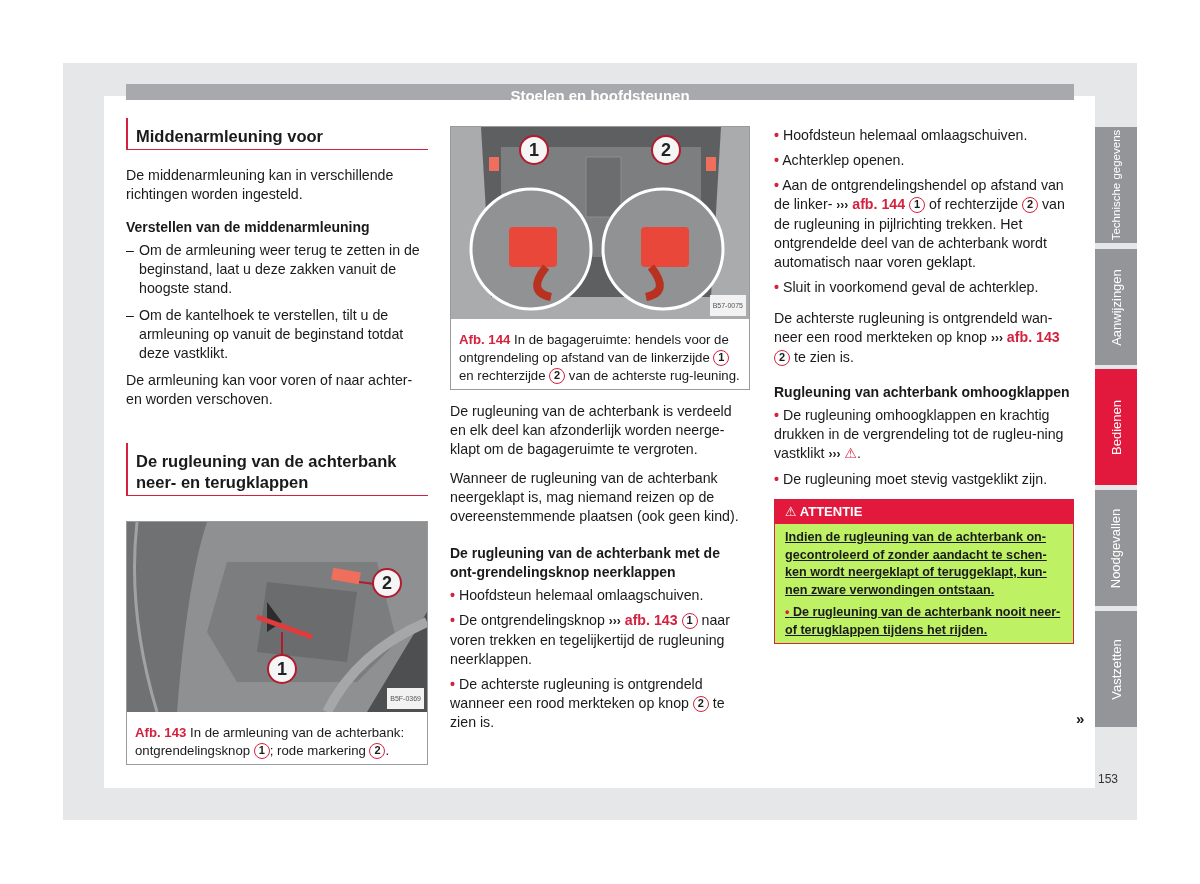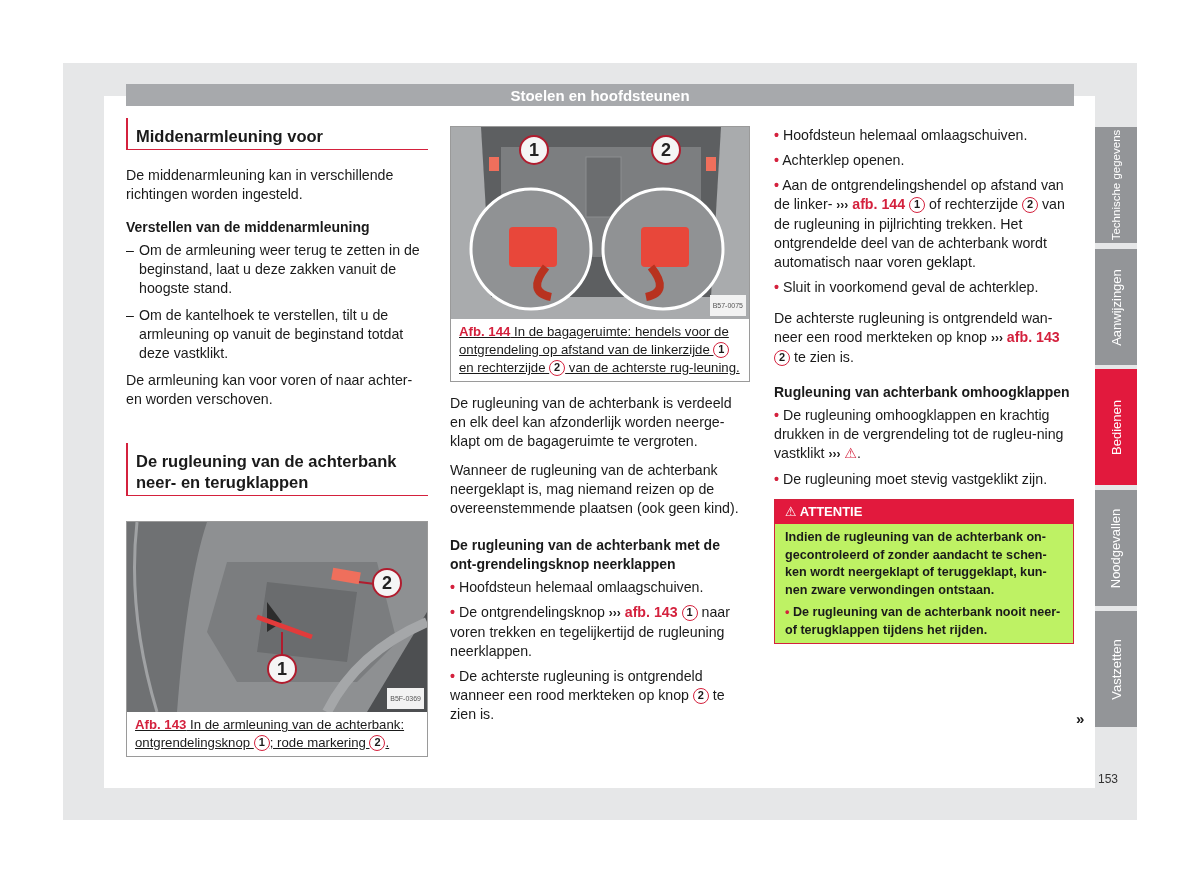--- a/index.html
+++ b/index.html
@@ -2,21 +2,21 @@
 <html><head>
 <meta charset="utf-8">
 <style>
   * { box-sizing: border-box; margin: 0; padding: 0; }
   html, body { width: 1200px; height: 884px; background: #ffffff; overflow: hidden; }
   body { position: relative; font-family: "Liberation Sans", "DejaVu Sans", sans-serif; color: #1a1a1a; }
 
   .frame { position: absolute; left: 63px; top: 63px; width: 1074px; height: 757px; background: #e6e7e8; }
   .page { position: absolute; left: 104px; top: 96px; width: 991px; height: 692px; background: #ffffff; }
 
-  .header-bar { position: absolute; left: 126px; top: 84px; width: 948px; height: 22px; background: #a7a9ac;
+  .header-bar { position: absolute; left: 126px; top: 84px; width: 948px; height: 16px; background: #a7a9ac;
     color: #ffffff; font-weight: bold; font-size: 15px; text-align: center; line-height: 23px; }
 
   .col { position: absolute; top: 118px; font-size: 14.2px; line-height: 19px; }
   .col1 { left: 126px; width: 302px; }
   .col2 { left: 450px; width: 300px; }
   .col3 { left: 774px; width: 300px; }
 
   .section-title { border-left: 2px solid #d4213d; border-bottom: 1px solid #d4213d; padding: 8px 0 2px 8px;
     font-weight: bold; font-size: 16.5px; line-height: 21px; color: #1a1a1a; }
   p { margin-bottom: 10px; }
@@ -27,30 +27,30 @@
   .dot { color: #d4213d; font-weight: bold; }
   .ref { color: #d4213d; font-weight: bold; }
   .arr { font-weight: bold; font-size: 12px; }
   .num { display: inline-block; width: 16px; height: 16px; border: 1.5px solid #d4213d; border-radius: 50%;
     font-size: 11px; line-height: 13px; text-align: center; font-weight: bold; color: #1a1a1a; vertical-align: 1px; }
 
   .figure { border: 1px solid #9a9a9a; background: #ffffff; }
   .fig-img { position: relative; background: #8d8f91; overflow: hidden; }
   .fig-code { position: absolute; right: 3px; bottom: 3px; background: #f2f2f2; color: #555; font-size: 7px;
     padding: 1px 3px; font-family: "Liberation Sans", sans-serif; }
-  .fig-caption { padding: 4px 8px 4px 8px; font-size: 13.2px; line-height: 18px; text-decoration: underline; }
+  .fig-caption { padding: 12px 8px 4px 8px; font-size: 13.2px; line-height: 18px; }
   .fig-caption .afb { color: #d4213d; font-weight: bold; }
 
   .callout { position: absolute; width: 30px; height: 30px; border-radius: 50%; border: 2px solid #b01c2e;
     background: #f5f5f5; font-weight: bold; font-size: 18px; line-height: 26px; text-align: center; color: #222; }
 
   .warn-box { border: 1px solid #d4213d; background: #bef264; margin-top: 10px; }
   .warn-head { background: #e2193d; color: #ffffff; font-weight: bold; font-size: 13px; padding: 4px 10px; line-height: 16px; }
   .warn-body { padding: 5px 10px 4px 10px; font-weight: bold; font-size: 12.6px; line-height: 17.5px; color: #1a1a1a; }
-  .warn-body p { margin-bottom: 5px; }
+  .warn-body p { margin-bottom: 5px; text-decoration: underline; }
 
   .cont-arrow { position: absolute; left: 1076px; top: 710px; font-weight: bold; font-size: 15px; color: #1a1a1a; }
 
   .side-tab { position: absolute; left: 1095px; width: 42px; background: #939598; color: #ffffff;
     display: flex; align-items: center; justify-content: center; }
   .side-tab.active { background: #e2193d; }
   .side-tab span { transform: rotate(-90deg); white-space: nowrap; font-size: 13px; }
 
   .page-num { position: absolute; left: 1098px; top: 772px; font-size: 12px; color: #333; }
 </style>

